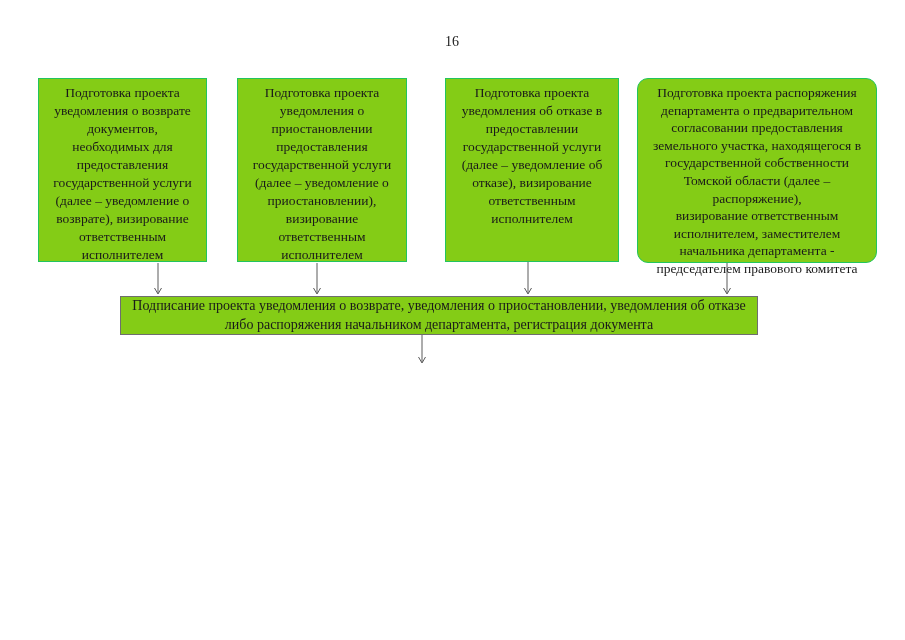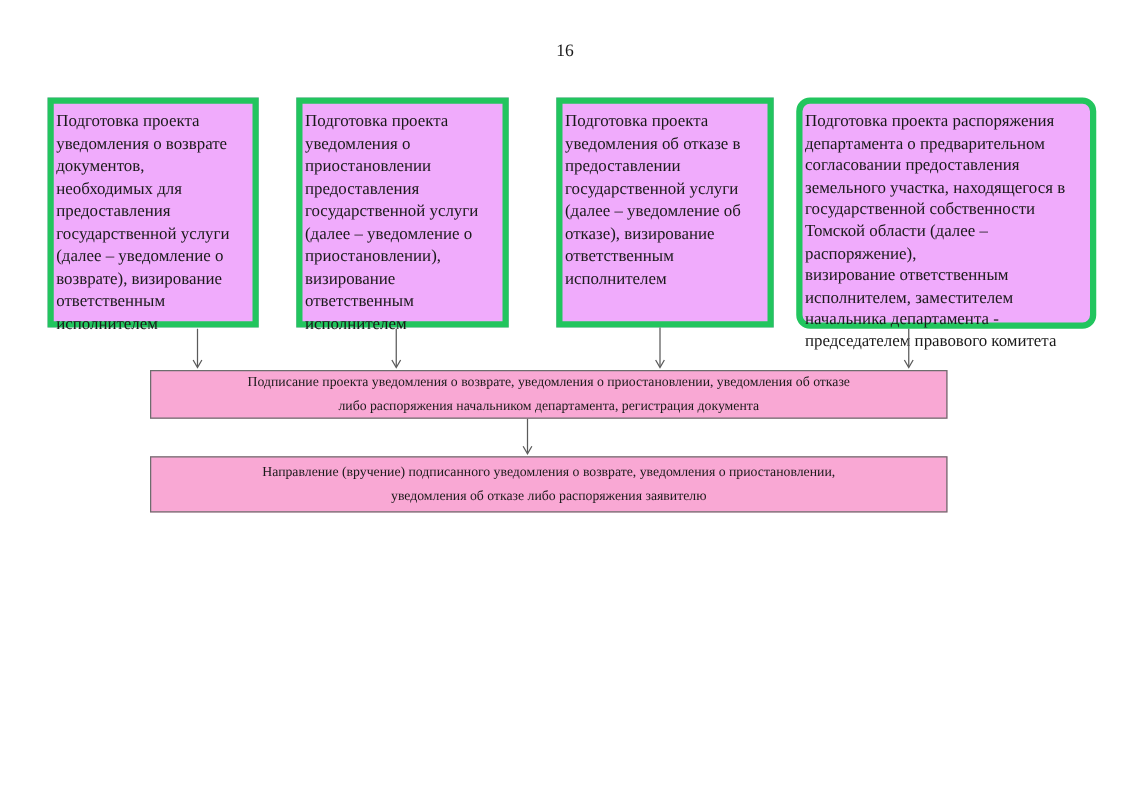--- a/index.html
+++ b/index.html
@@ -20,43 +20,43 @@
     position: absolute;
     top: 34px;
     left: 0;
     right: 0;
     text-align: center;
     font-size: 14px;
   }
   .pbox {
     position: absolute;
     box-sizing: border-box;
-    border: 5px solid #22c55e;
-    background: #f0abfc;
-    text-align: left;
+    border: 1px solid #22c55e;
+    background: #84cc16;
+    text-align: center;
     white-space: pre-line;
     font-size: 13.5px;
     line-height: 18px;
   }
   .box1 { left: 38px;  top: 78px; width: 169px; height: 184px; padding: 5px 2px 0 2px; }
   .box2 { left: 237px; top: 78px; width: 170px; height: 184px; padding: 5px 2px 0 2px; }
   .box3 { left: 445px; top: 78px; width: 174px; height: 184px; padding: 5px 2px 0 2px; }
   .box4 { left: 637px; top: 78px; width: 240px; height: 185px; padding: 5px 2px 0 2px; line-height: 17.6px; border-radius: 11px; }
   .wide {
     position: absolute;
     box-sizing: border-box;
     border: 1px solid #6e6e6e;
-    background: #f9a8d4;
+    background: #84cc16;
     left: 120px;
     width: 638px;
     display: flex;
     align-items: center;
     justify-content: center;
     text-align: center;
-    font-size: 11px;
+    font-size: 14px;
     line-height: 18.5px;
   }
   .wide span { white-space: pre-line; }
   .sign-box     { top: 296px; height: 39px; }
   .delivery-box { top: 365px; height: 45px; }
   .arrows {
     position: absolute;
     left: 0;
     top: 0;
     pointer-events: none;
@@ -115,24 +115,20 @@
 визирование ответственным
 исполнителем, заместителем
 начальника департамента -
 председателем правового комитета</div>
 
   <div class="wide sign-box">
     <span>Подписание проекта уведомления о возврате, уведомления о приостановлении, уведомления об отказе
 либо распоряжения начальником департамента, регистрация документа</span>
   </div>
 
-  <div class="wide delivery-box">
-    <span>Направление (вручение) подписанного уведомления о возврате, уведомления о приостановлении,
-уведомления об отказе либо распоряжения заявителю</span>
-  </div>
 
   <svg class="arrows" width="905" height="640">
     <g>
       <line x1="158" y1="263" x2="158" y2="293"></line>
       <polyline points="154.5,288 158,294 161.5,288"></polyline>
     </g>
     <g>
       <line x1="317" y1="263" x2="317" y2="293"></line>
       <polyline points="313.5,288 317,294 320.5,288"></polyline>
     </g>

